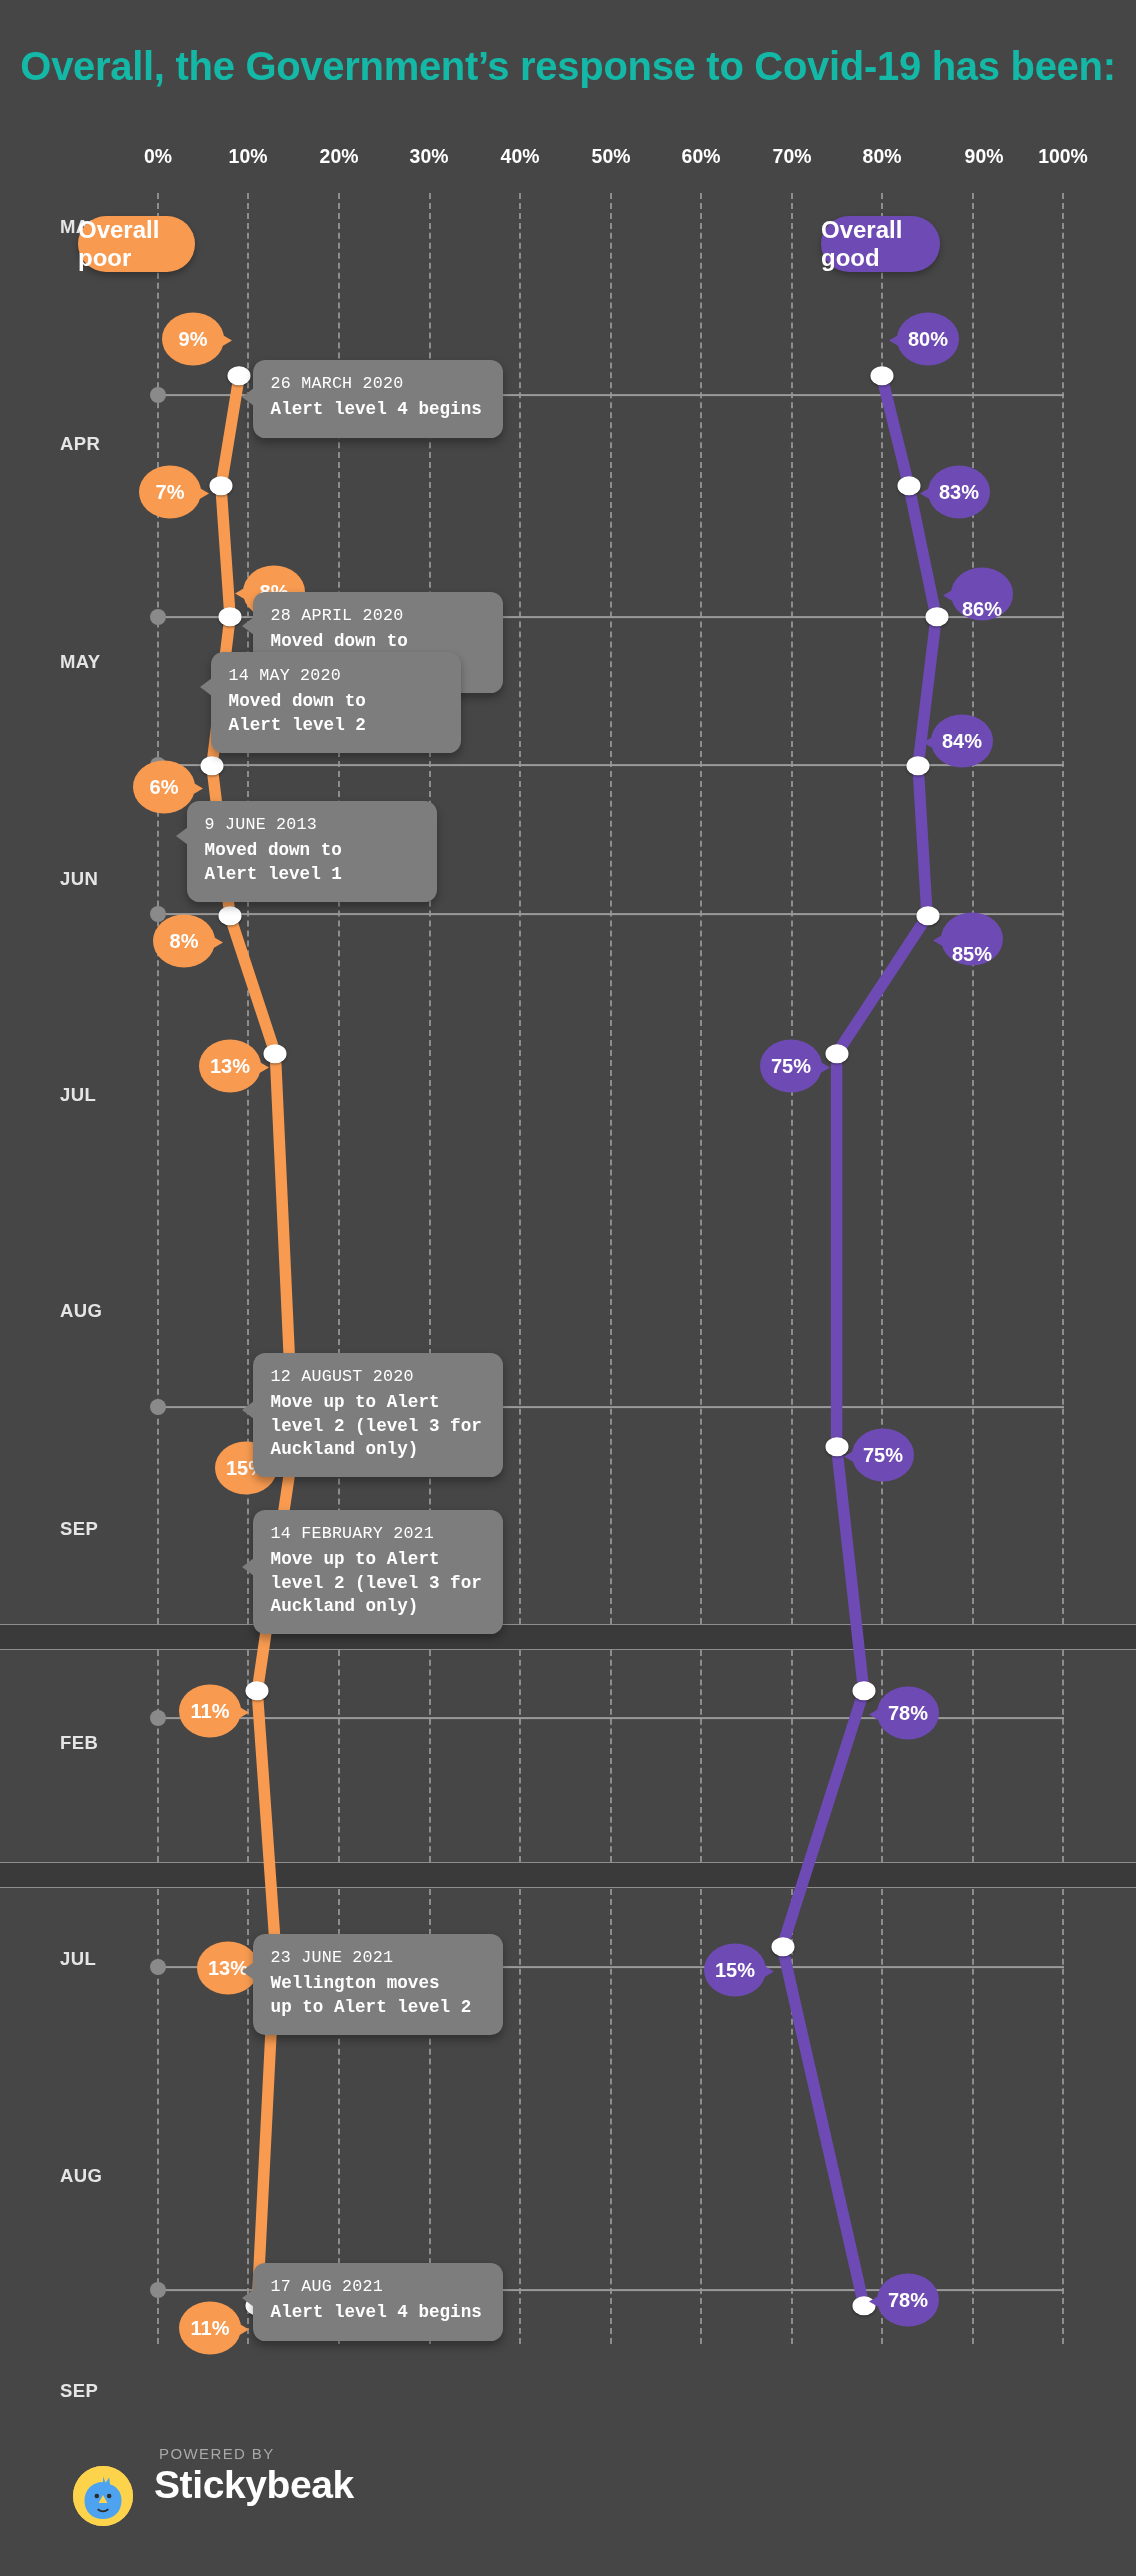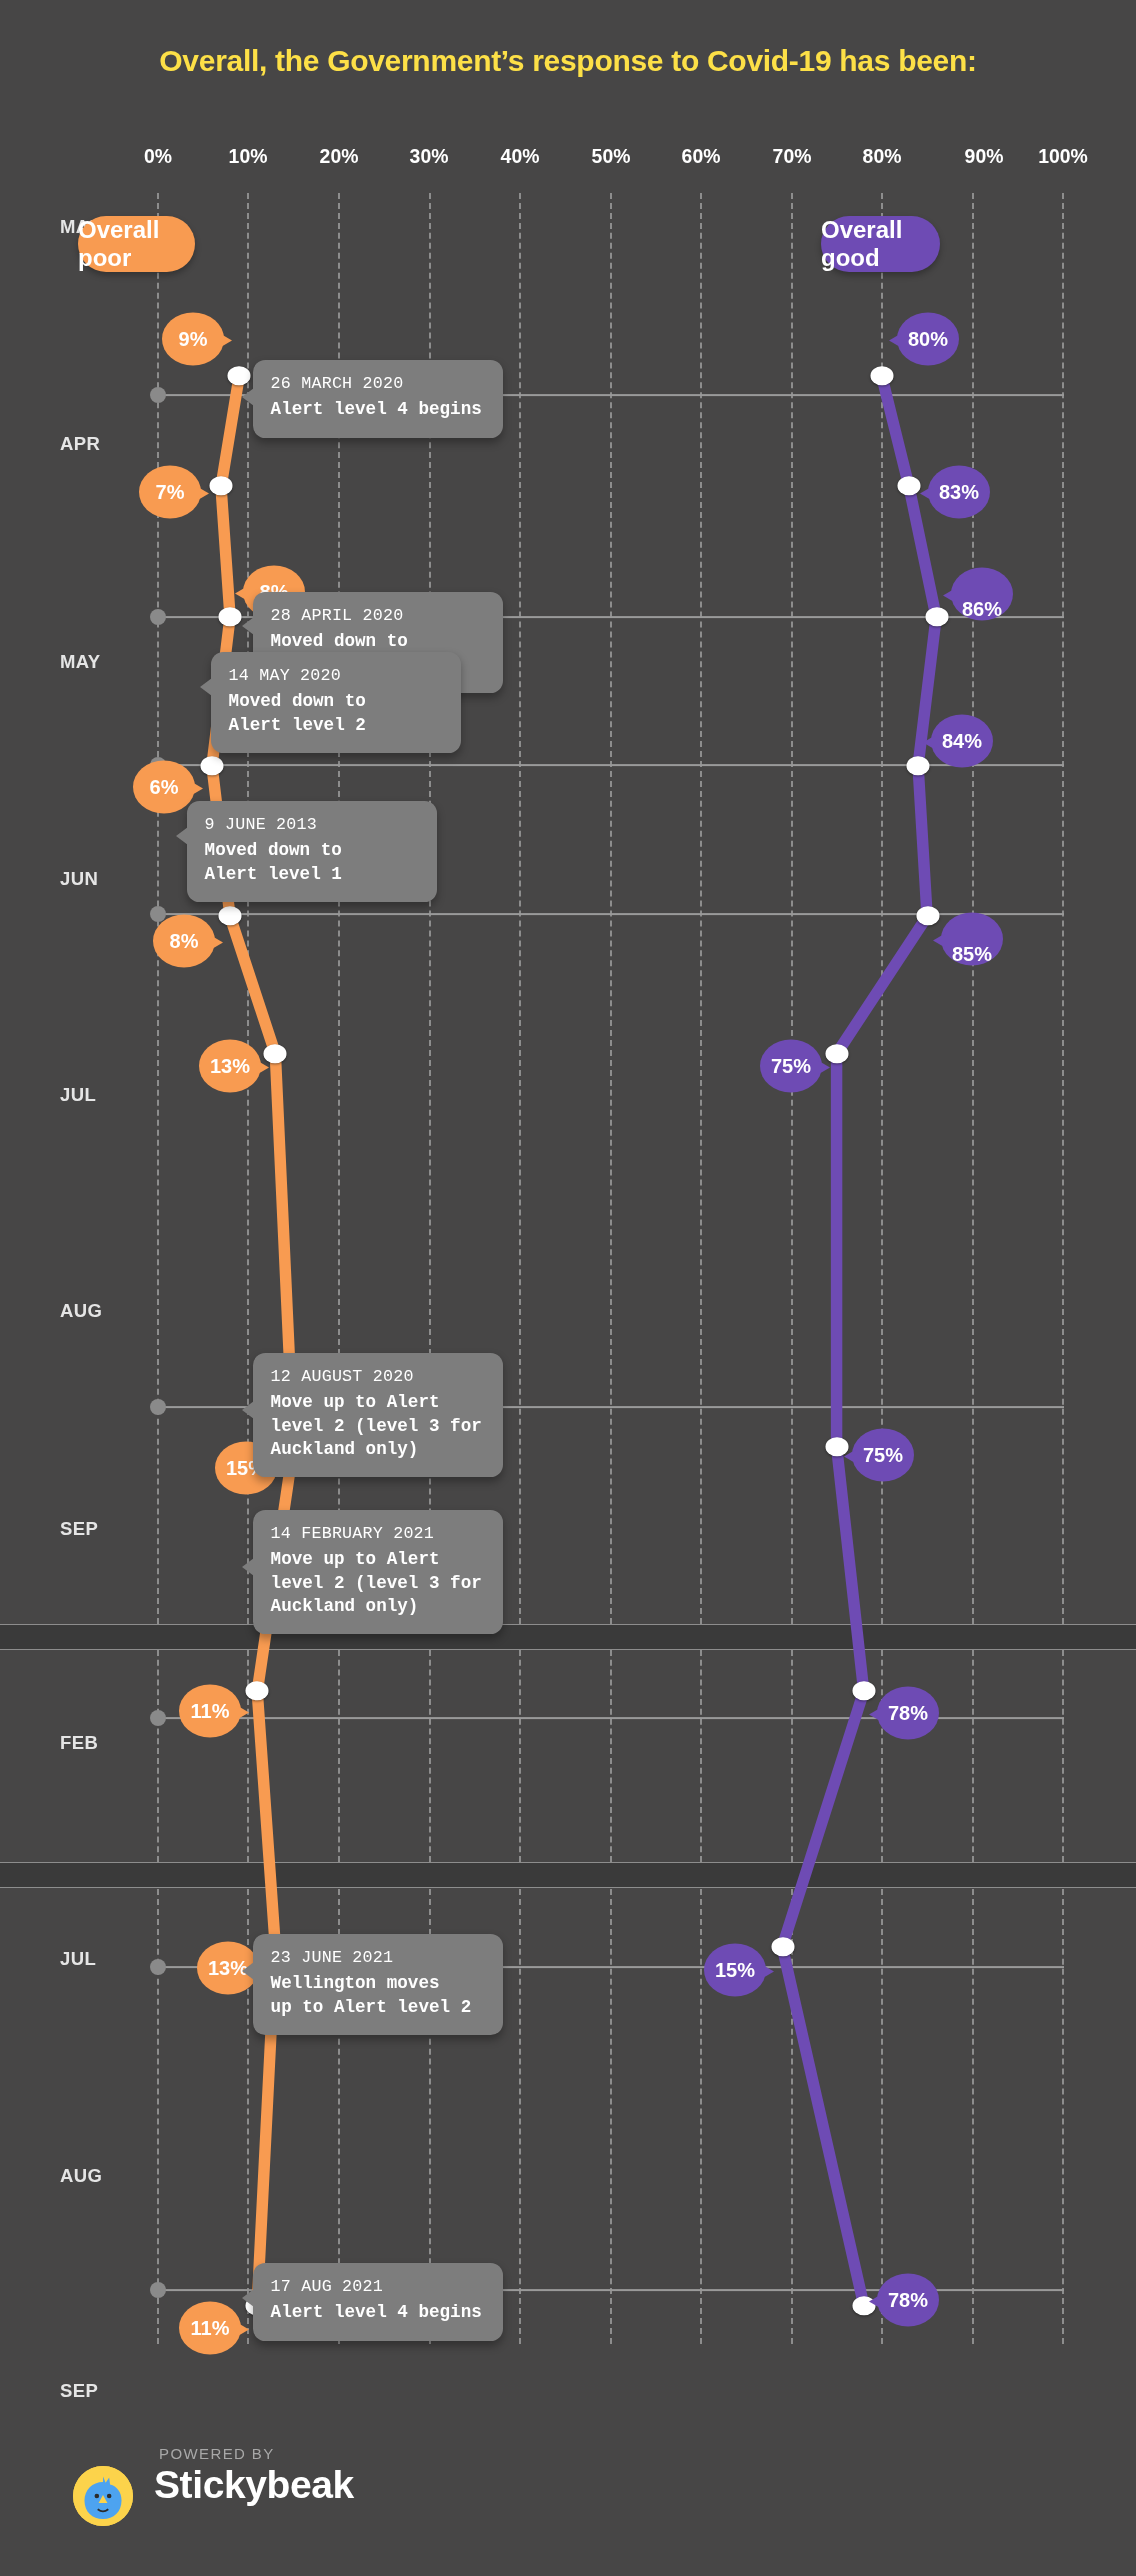--- a/index.html
+++ b/index.html
@@ -6,21 +6,21 @@
   html,body{ background:#474646; }
   body{
     width:1136px; height:2576px; position:relative; overflow:hidden;
     font-family:"Liberation Sans", sans-serif;
     color:#ffffff;
   }
   #stage{ position:absolute; inset:0; }
 
   .title{
     position:absolute; left:0; top:44px; width:1136px; text-align:center;
-    font-size:30px; font-weight:bold; letter-spacing:-0.3px; color:#fde047;
+    font-size:40px; font-weight:bold; letter-spacing:-0.3px; color:#14b8a6;
   }
 
   
   .axis-label{
     position:absolute; font-size:19.4px; font-weight:bold; color:#fff;
     transform:translateX(-50%); white-space:nowrap; top:145px;
   }
   .gridline{
     position:absolute; top:193px; width:0; border-left:2.6px dashed #9a9a9a;
     opacity:.85;

